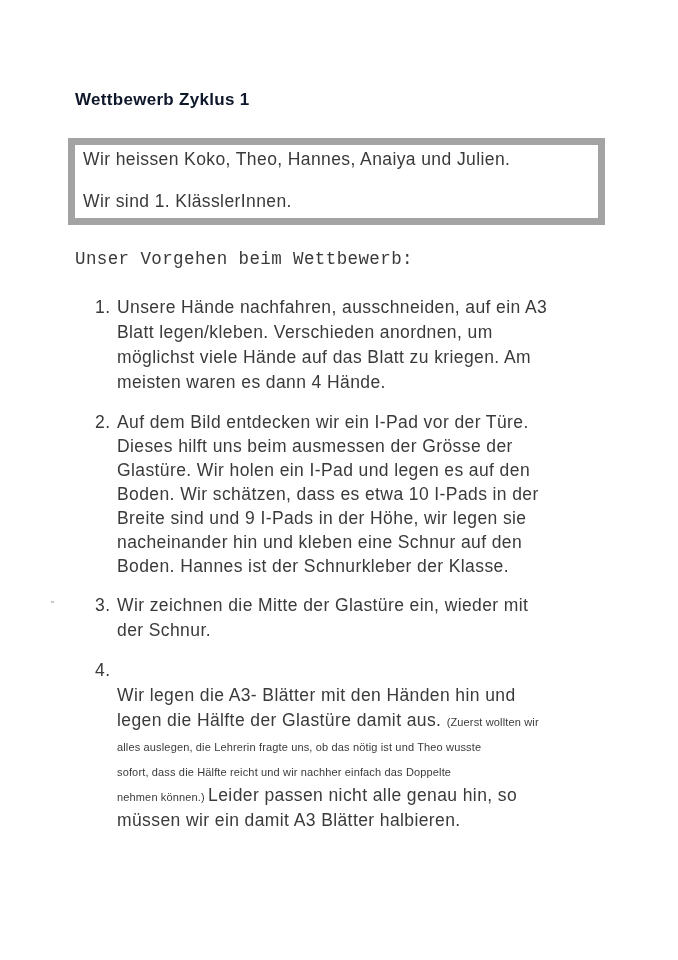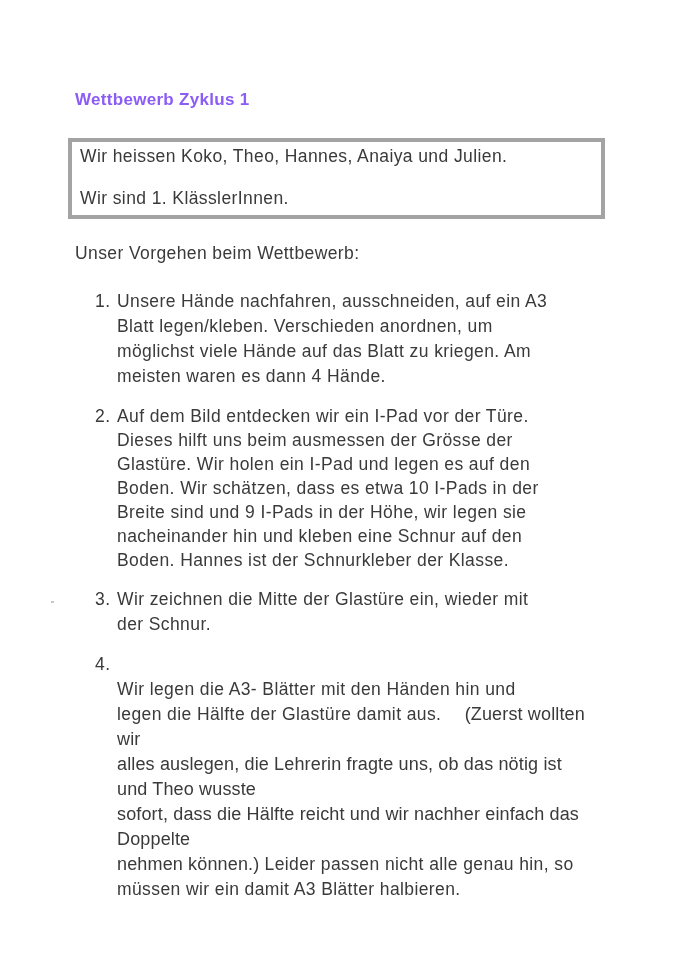--- a/index.html
+++ b/index.html
@@ -15,59 +15,59 @@
     position: relative;
     width: 678px;
     height: 960px;
     background: #ffffff;
   }
   .doc-title {
     margin: 90px 0 0 75px;
     font-size: 17px;
     font-weight: bold;
     letter-spacing: 0.3px;
-    color: #8b5cf6;
+    color: #0f172a;
   }
   .info-box {
     margin: 28px 0 0 68px;
     width: 537px;
-    border: 4px solid #a3a3a3;
+    border: 7px solid #a3a3a3;
     padding: 3px 10px 6px 8px;
     font-size: 17.5px;
     letter-spacing: 0.4px;
   }
   .info-box .greeting-line { line-height: 22px; }
   .info-box .class-line    { margin-top: 20px; line-height: 22px; }
   .info-box .address-block { margin-top: 19px; line-height: 23px; white-space: pre-line; }
   .intro-line {
     margin: 22px 0 0 75px;
     font-size: 17.5px;
     letter-spacing: 0.4px;
     line-height: 24px;
+    font-family: Liberation Mono, monospace;
   }
   .steps-list {
     list-style: none;
     margin: 24px 0 0 95px;
   }
   .step-item {
     display: flex;
     font-size: 17.5px;
     letter-spacing: 0.4px;
     line-height: 25px;
     margin-bottom: 15px;
   }
   .step-item .step-number { width: 22px; flex: none; }
   .step-item .step-text   { width: 472px; white-space: pre-line; }
   .step-item.step-2 { line-height: 24px; }
   .step-item.step-4 { margin-bottom: 0; }
   .note-small {
-    font-size: 18px;
+    font-size: 11px;
     letter-spacing: 0.15px;
     line-height: 22px;
-    margin-left: 18px;
   }
   .scan-speck {
     position: absolute;
     left: 51px; top: 511px;
     width: 3px; height: 2px;
     background: #c9c9c9;
   }
 </style>
 </head>
 <body>

